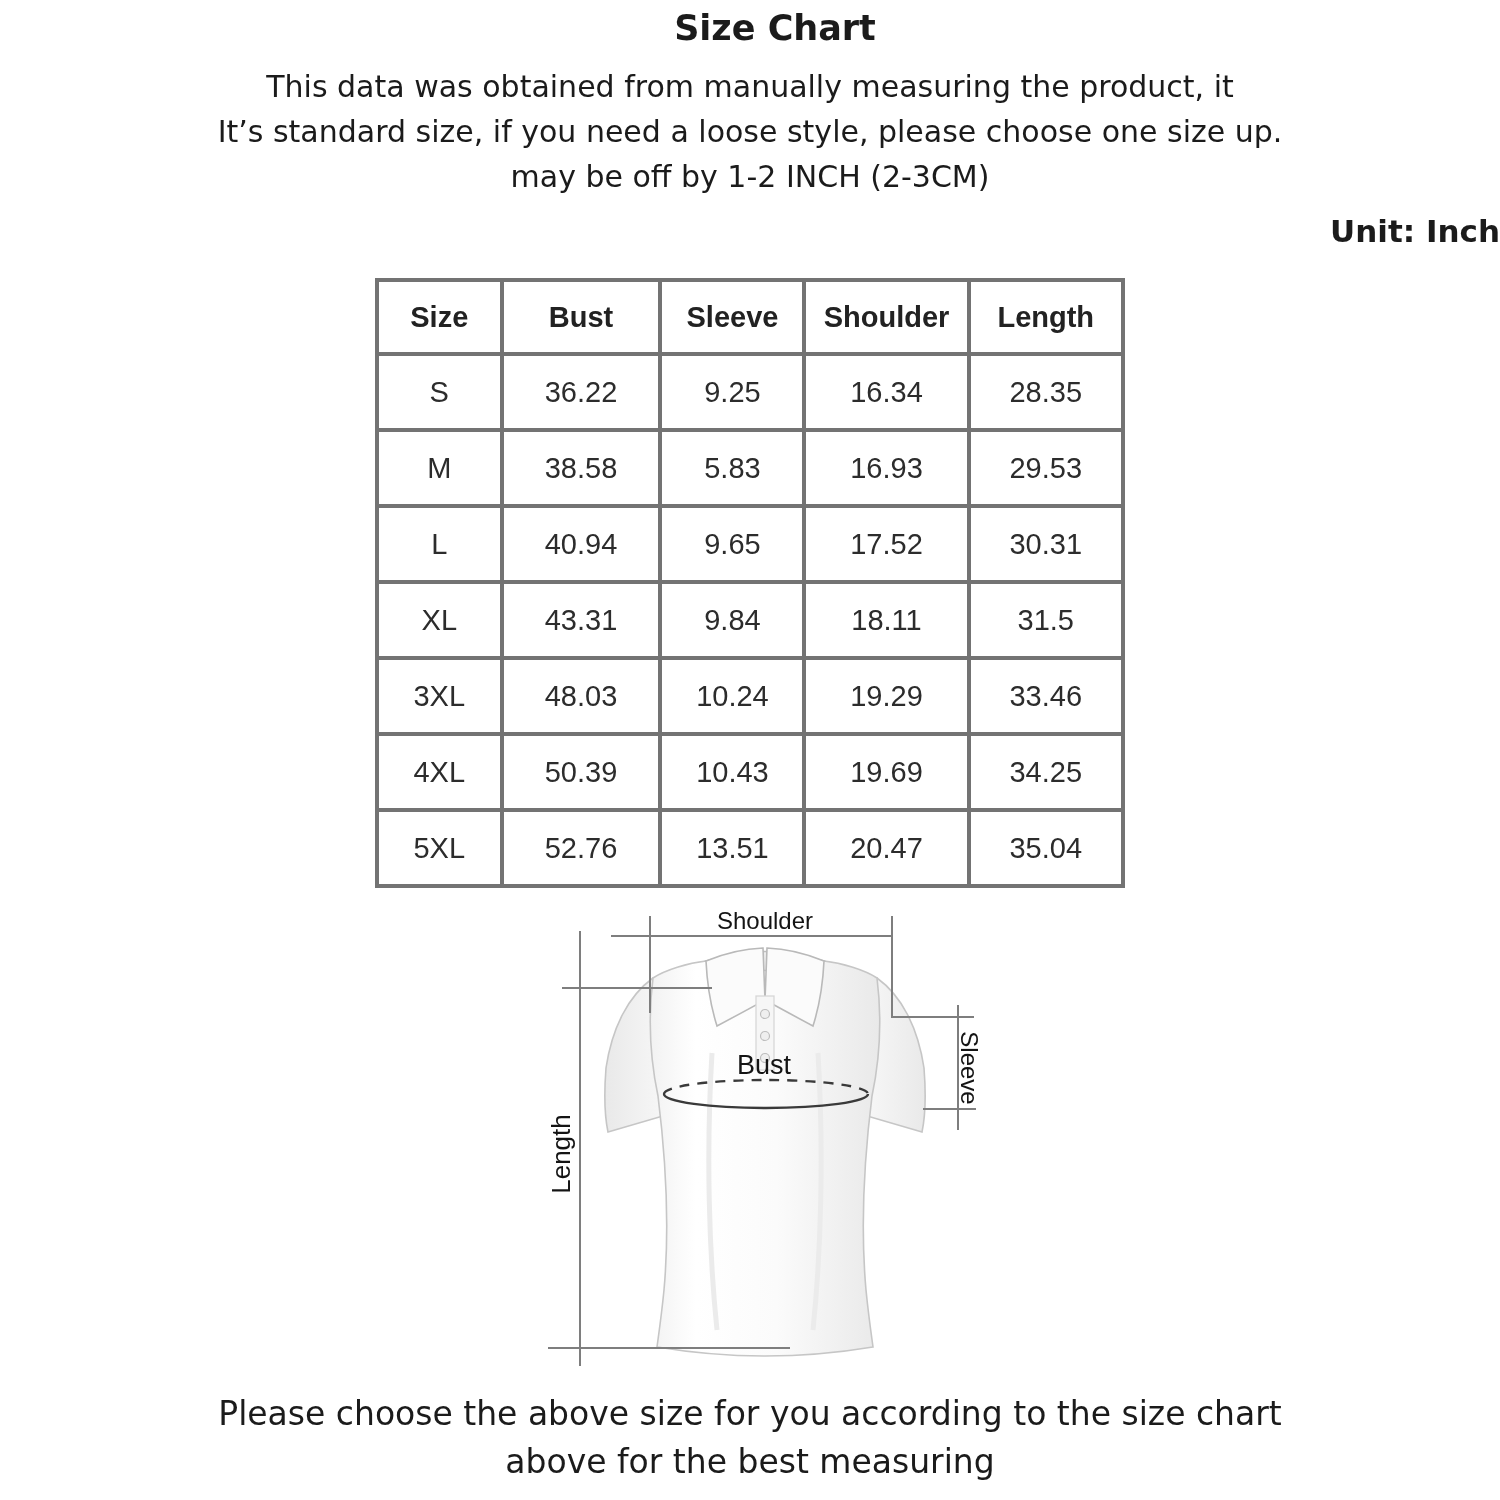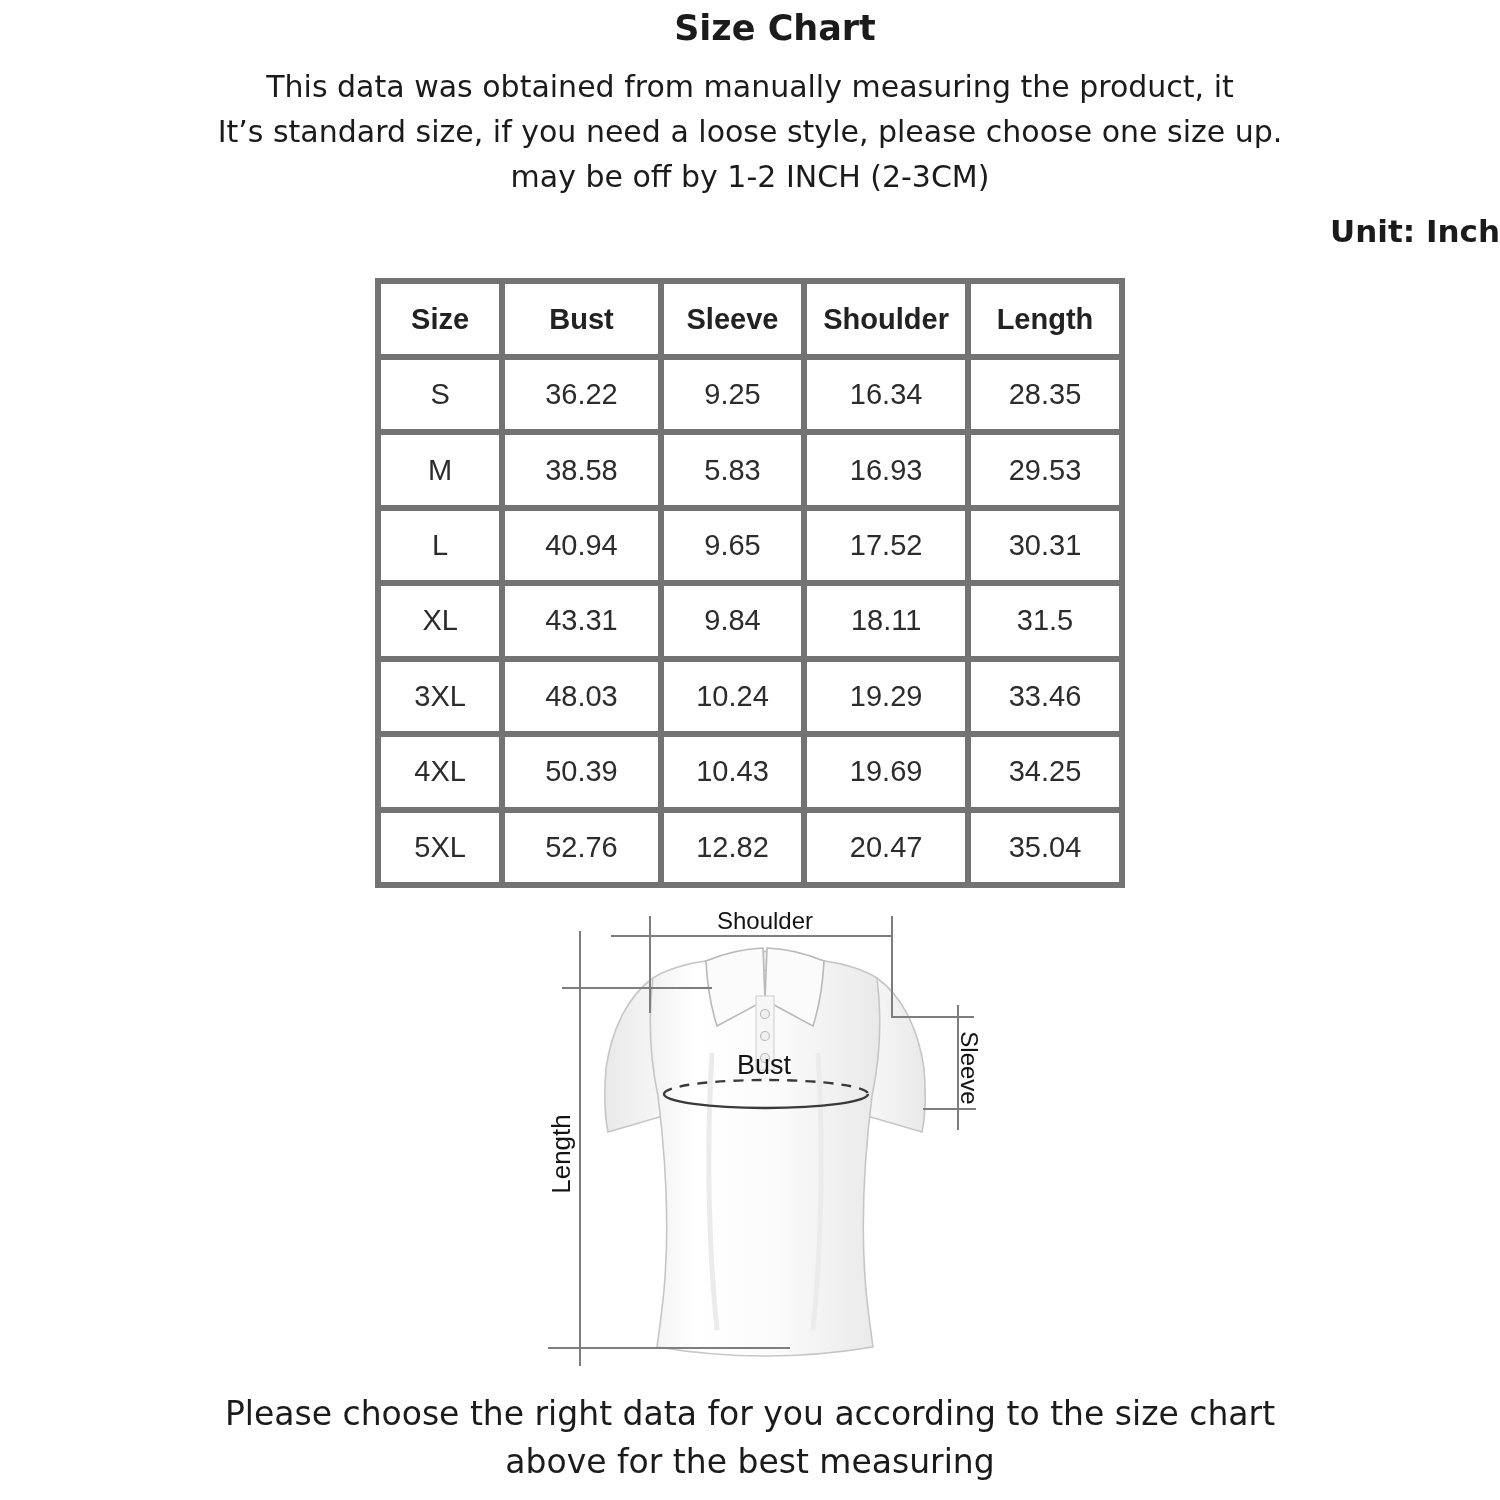--- a/index.html
+++ b/index.html
@@ -47,21 +47,21 @@
     height: 610px;
   }
   table.size-table {
     width: 100%;
     height: 100%;
     border-collapse: collapse;
     table-layout: fixed;
     font-family: "Liberation Sans", sans-serif;
   }
   table.size-table th, table.size-table td {
-    border: 6px solid #737373;
+    border: 4px solid #737373;
     text-align: center;
     vertical-align: middle;
     font-size: 29px;
     color: #2c2c2c;
     padding: 0;
   }
   table.size-table th {
     font-weight: 700;
     color: #222222;
     height: 70px;
@@ -153,21 +153,21 @@
         <tr>
           <td>4XL</td>
           <td>50.39</td>
           <td>10.43</td>
           <td>19.69</td>
           <td>34.25</td>
         </tr>
         <tr>
           <td>5XL</td>
           <td>52.76</td>
-          <td>12.82</td>
+          <td>13.51</td>
           <td>20.47</td>
           <td>35.04</td>
         </tr>
       </tbody>
     </table>
   </div>
 
   <div class="diagram">
     <svg width="480" height="478" viewBox="0 0 480 478" xmlns="http://www.w3.org/2000/svg">
       <defs>
@@ -231,17 +231,17 @@
       <path d="M 144,196 A 102 14 0 0 0 348,196" fill="none" stroke="#3a3a3a" stroke-width="2.4"></path>
 
       <text class="measure-label" x="245" y="31" text-anchor="middle" font-size="24">Shoulder</text>
       <text class="measure-label" x="244" y="176" text-anchor="middle" font-size="27">Bust</text>
       <text class="measure-label" x="41" y="256" dy="0.35em" text-anchor="middle" font-size="26" transform="rotate(-90 41 256)">Length</text>
       <text class="measure-label" x="449" y="170" dy="0.35em" text-anchor="middle" font-size="24" transform="rotate(90 449 170)">Sleeve</text>
     </svg>
   </div>
 
   <div class="centered footer">
-    <div>Please choose the right data for you according to the size chart</div>
+    <div>Please choose the above size for you according to the size chart</div>
     <div>above for the best measuring</div>
   </div>
 
 </div>
 
 </body></html>

